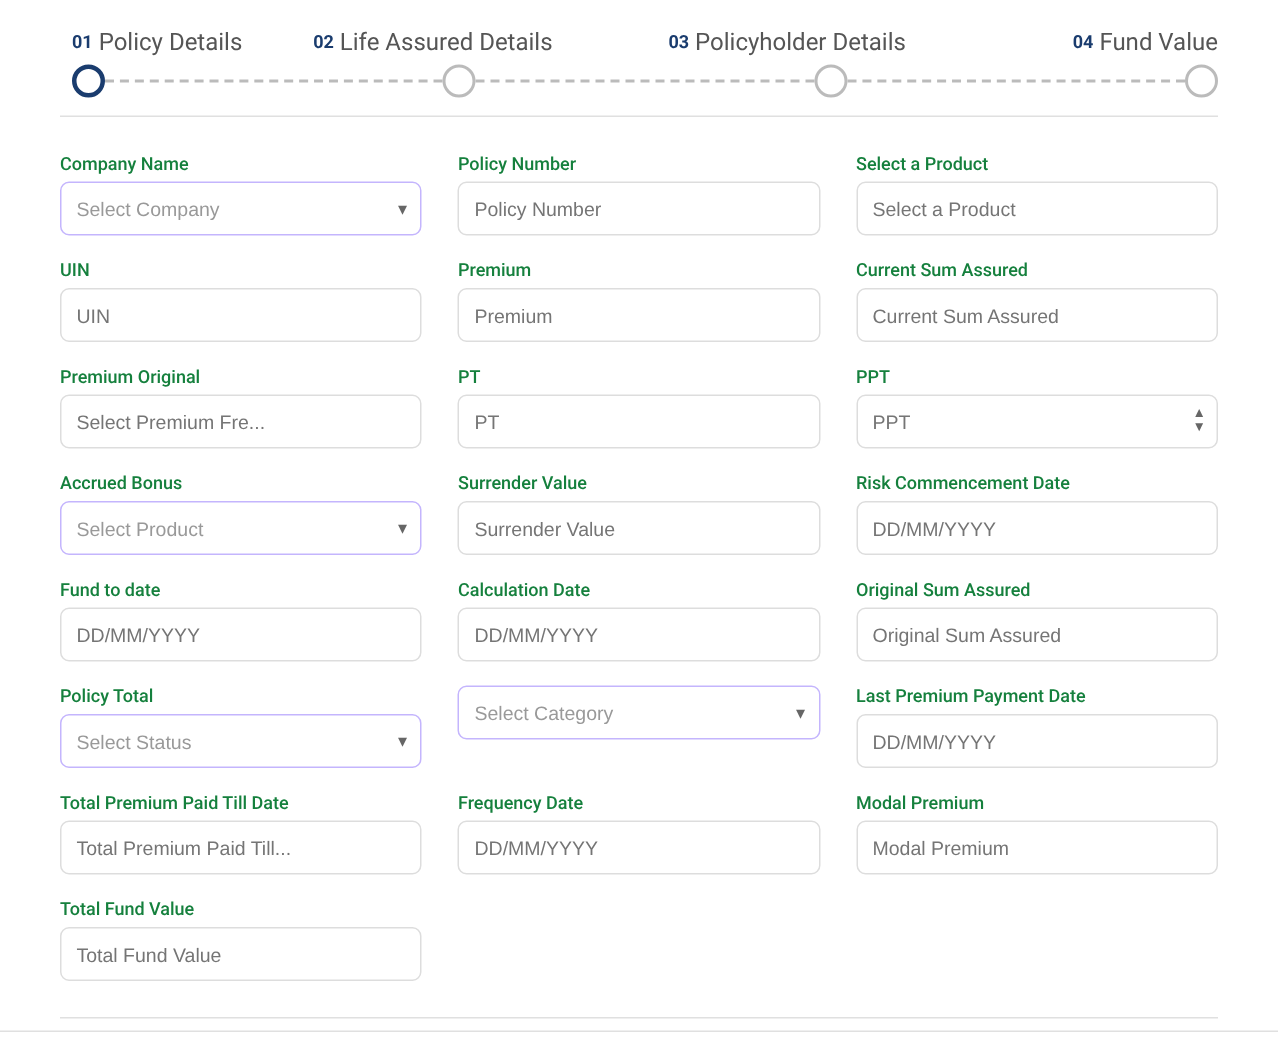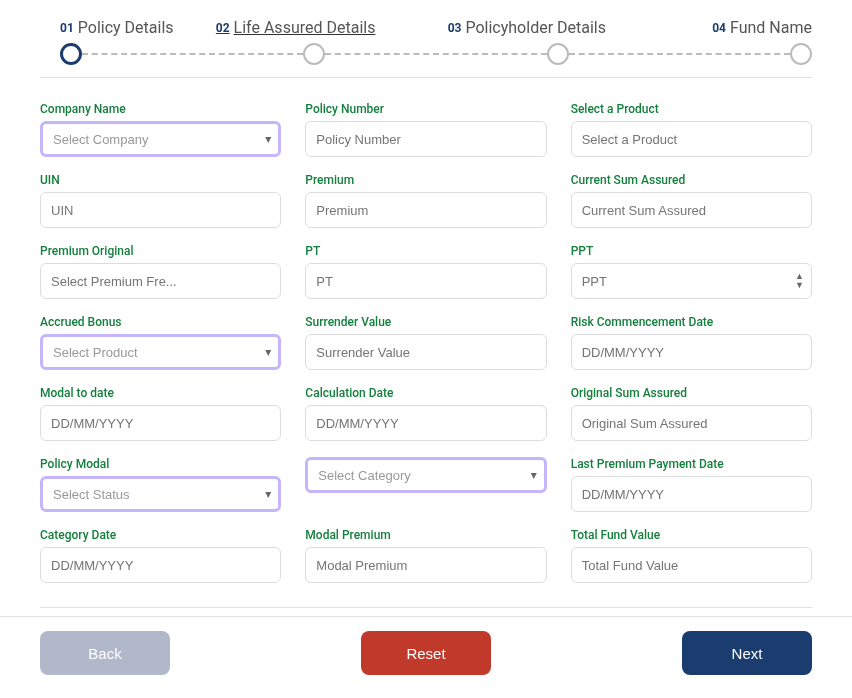--- a/index.html
+++ b/index.html
@@ -6,21 +6,21 @@
     body {
       font-family: -apple-system, BlinkMacSystemFont, 'Segoe UI', Roboto, sans-serif;
       background: #fff;
       color: #333;
       width: 852px;
       min-height: 698px;
     }
 
     
     .stepper-wrapper {
-      padding: 18px 40px 12px 60px;
+      padding: 18px 40px 12px 48px;
     }
 
     .steps-labels {
       display: flex;
       justify-content: space-between;
       margin-bottom: 6px;
     }
 
     .step-label-group {
       display: flex;
@@ -93,21 +93,21 @@
       padding: 0 10px;
       font-size: 13px;
       color: #999;
       background: #fff;
       outline: none;
       width: 100%;
     }
 
     .field-select {
       height: 36px;
-      border: 3px solid #c4b5fd;
+      border: 1px solid #c4b5fd;
       border-radius: 6px;
       padding: 0 10px;
       font-size: 13px;
       color: #999;
       background: #fff;
       outline: none;
       width: 100%;
       appearance: none;
       -webkit-appearance: none;
       cursor: pointer;
@@ -205,31 +205,31 @@
   </style>
 </head>
 <body>
 
 <div class="stepper-wrapper">
   <div class="steps-labels">
     <div class="step-label-group">
       <span class="step-num">01</span>
       <span class="step-name">Policy Details</span>
     </div>
-    <div class="step-label-group" style="margin-left: -30px; text-decoration: underline;">
+    <div class="step-label-group" style="margin-left: -30px;">
       <span class="step-num">02</span>
       <span class="step-name">Life Assured Details</span>
     </div>
     <div class="step-label-group" style="margin-right: 34px;">
       <span class="step-num">03</span>
       <span class="step-name">Policyholder Details</span>
     </div>
     <div class="step-label-group">
       <span class="step-num">04</span>
-      <span class="step-name">Fund Name</span>
+      <span class="step-name">Fund Value</span>
     </div>
   </div>
   <div class="circles-line">
     <div class="circle active"></div>
     <div class="dashed-line"></div>
     <div class="circle"></div>
     <div class="dashed-line"></div>
     <div class="circle"></div>
     <div class="dashed-line"></div>
     <div class="circle"></div>
@@ -311,36 +311,36 @@
       <label class="field-label">Surrender Value</label>
       <input class="field-input" type="text" placeholder="Surrender Value" style="">
     </div>
 
     <div class="field-group">
       <label class="field-label">Risk Commencement Date</label>
       <input class="field-input" type="text" placeholder="DD/MM/YYYY" style="">
     </div>
 
     <div class="field-group">
-      <label class="field-label">Modal to date</label>
+      <label class="field-label">Fund to date</label>
       <input class="field-input" type="text" placeholder="DD/MM/YYYY" style="">
     </div>
 
     <div class="field-group">
       <label class="field-label">Calculation Date</label>
       <input class="field-input" type="text" placeholder="DD/MM/YYYY" style="">
     </div>
 
     <div class="field-group">
       <label class="field-label">Original Sum Assured</label>
       <input class="field-input" type="text" placeholder="Original Sum Assured" style="">
     </div>
 
     <div class="field-group">
-      <label class="field-label">Policy Modal</label>
+      <label class="field-label">Policy Total</label>
       <div class="select-wrapper">
         <select class="field-select">
           <option value="">Select Status</option>
         </select>
         <span class="chevron">▾</span>
       </div>
     </div>
 
     <div class="field-group">
       <div class="select-wrapper">
@@ -349,23 +349,27 @@
         </select>
         <span class="chevron">▾</span>
       </div>
     </div>
 
     <div class="field-group">
       <label class="field-label">Last Premium Payment Date</label>
       <input class="field-input" type="text" placeholder="DD/MM/YYYY" style="">
     </div>
 
-
-    <div class="field-group">
-      <label class="field-label">Category Date</label>
+    <div class="field-group">
+      <label class="field-label">Total Premium Paid Till Date</label>
+      <input class="field-input" type="text" placeholder="Total Premium Paid Till..." style="">
+    </div>
+
+    <div class="field-group">
+      <label class="field-label">Frequency Date</label>
       <input class="field-input" type="text" placeholder="DD/MM/YYYY" style="">
     </div>
 
     <div class="field-group">
       <label class="field-label">Modal Premium</label>
       <input class="field-input" type="text" placeholder="Modal Premium" style="">
     </div>
 
     <div class="field-group">
       <label class="field-label">Total Fund Value</label>

